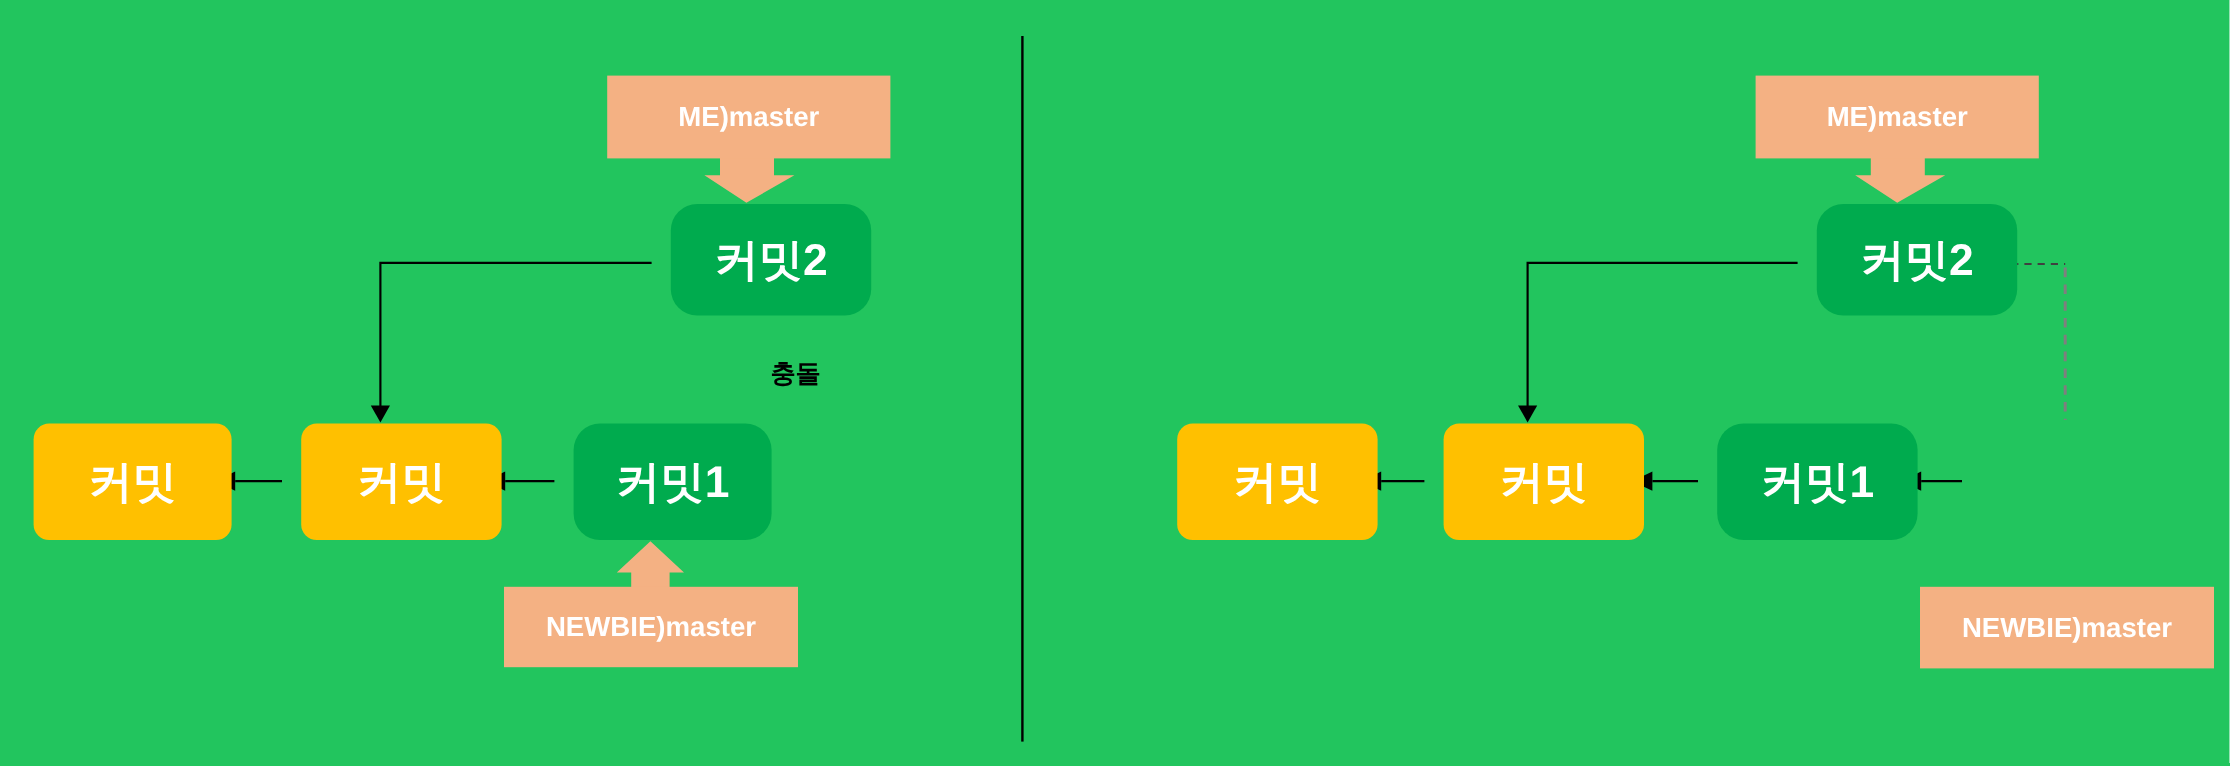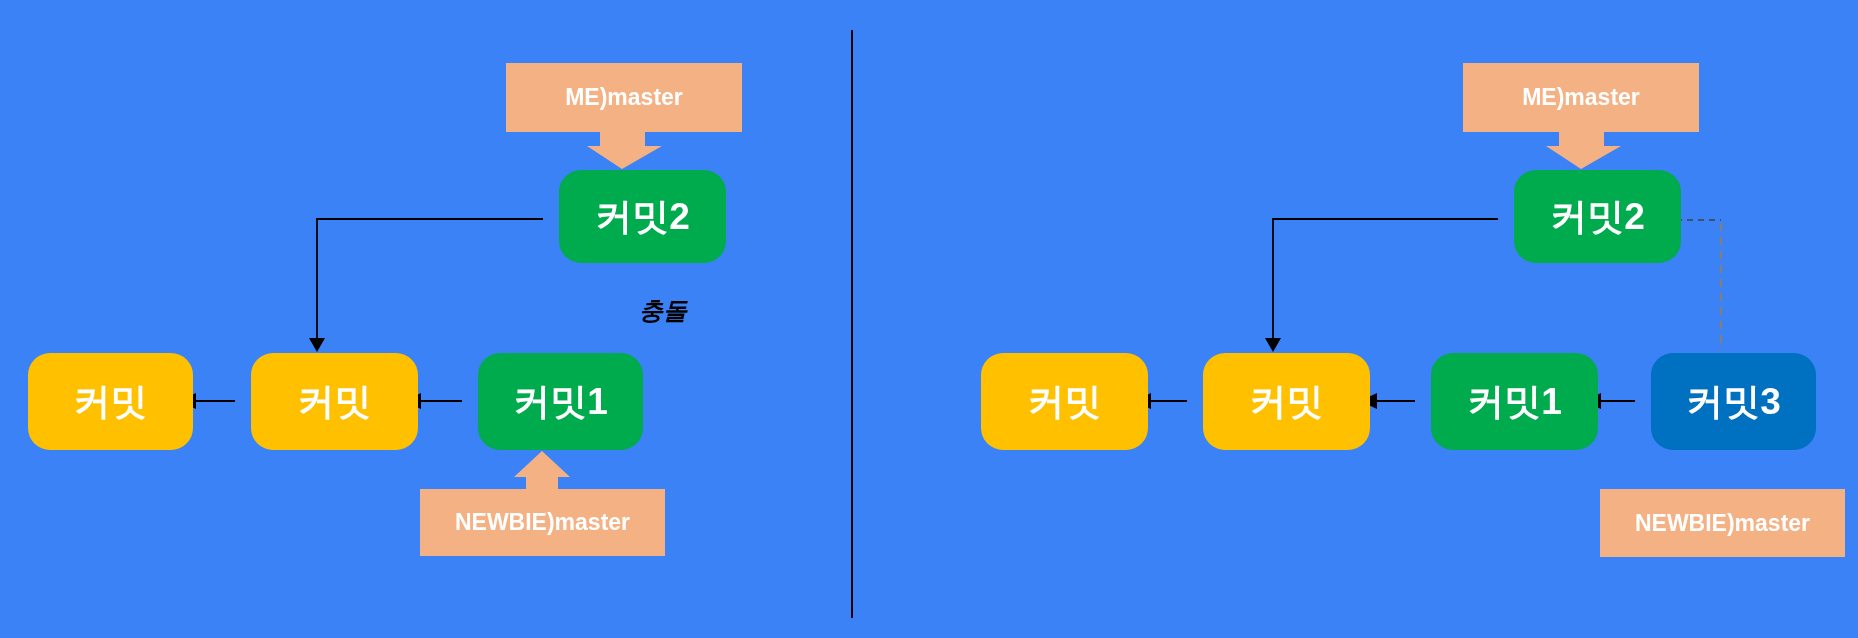--- a/index.html
+++ b/index.html
@@ -5,39 +5,39 @@
   :root{
     --commit-yellow:#FFC000;
     --commit-green:#00AB4E;
     --commit-blue:#0070C0;
     --branch-label-peach:#F4B183;
     --connector-black:#000000;
     --dashed-gray:#7F7F7F;
   }
   html,body{margin:0;padding:0;background:#fff;}
   .canvas{
-    position:relative;width:1858px;height:638px;background:#3b82f6;
+    position:relative;width:1858px;height:638px;background:#22c55e;
     font-family:"Liberation Sans", sans-serif;overflow:hidden;
   }
   .connector-layer{position:absolute;left:0;top:0;width:1858px;height:638px;}
   .commit-box{
     position:absolute;border-radius:22px;display:flex;align-items:center;justify-content:center;
     color:#ffffff;font-weight:bold;font-size:37px;letter-spacing:0px;margin-left:16px;
   }
-  .commit-yellow{background:var(--commit-yellow);}
+  .commit-yellow{background:var(--commit-yellow);border-radius:13px;}
   .commit-green{background:var(--commit-green);}
   .commit-blue{background:var(--commit-blue);}
   .branch-label{
     position:absolute;background:var(--branch-label-peach);
     display:flex;align-items:center;justify-content:center;
     color:#ffffff;font-weight:bold;font-size:23px;
   }
   .conflict-text{
-    position:absolute;color:#000000;font-weight:bold;font-size:24px;
-    display:flex;align-items:center;justify-content:center;font-style:italic;
+    position:absolute;color:#000000;font-weight:bold;font-size:21px;
+    display:flex;align-items:center;justify-content:center;
   }
   .divider{position:absolute;background:var(--connector-black);}
   .peach-arrow{fill:var(--branch-label-peach);}
   .black-line{stroke:var(--connector-black);stroke-width:1.8;fill:none;}
   .black-head{fill:var(--connector-black);}
 </style>
 </head>
 <body>
 
 <div class="canvas">
@@ -85,17 +85,16 @@
   <div class="branch-label" style="left:1463px;top:63px;width:236px;height:69px;">ME)master</div>
 
   <div class="commit-box commit-green" style="left:1498px;top:170px;width:167px;height:93px;">커밋2</div>
 
   <div class="commit-box commit-yellow" style="left:965px;top:353px;width:167px;height:97px;">커밋</div>
 
   <div class="commit-box commit-yellow" style="left:1187px;top:353px;width:167px;height:97px;">커밋</div>
 
   <div class="commit-box commit-green" style="left:1415px;top:353px;width:167px;height:97px;">커밋1</div>
 
-  <div class="commit-box commit-blue" style="left:1635px;top:353px;width:165px;height:97px;">커밋3</div>
 
   <div class="branch-label" style="left:1600px;top:489px;width:245px;height:68px;">NEWBIE)master</div>
 
 </div>
 
 </body></html>

